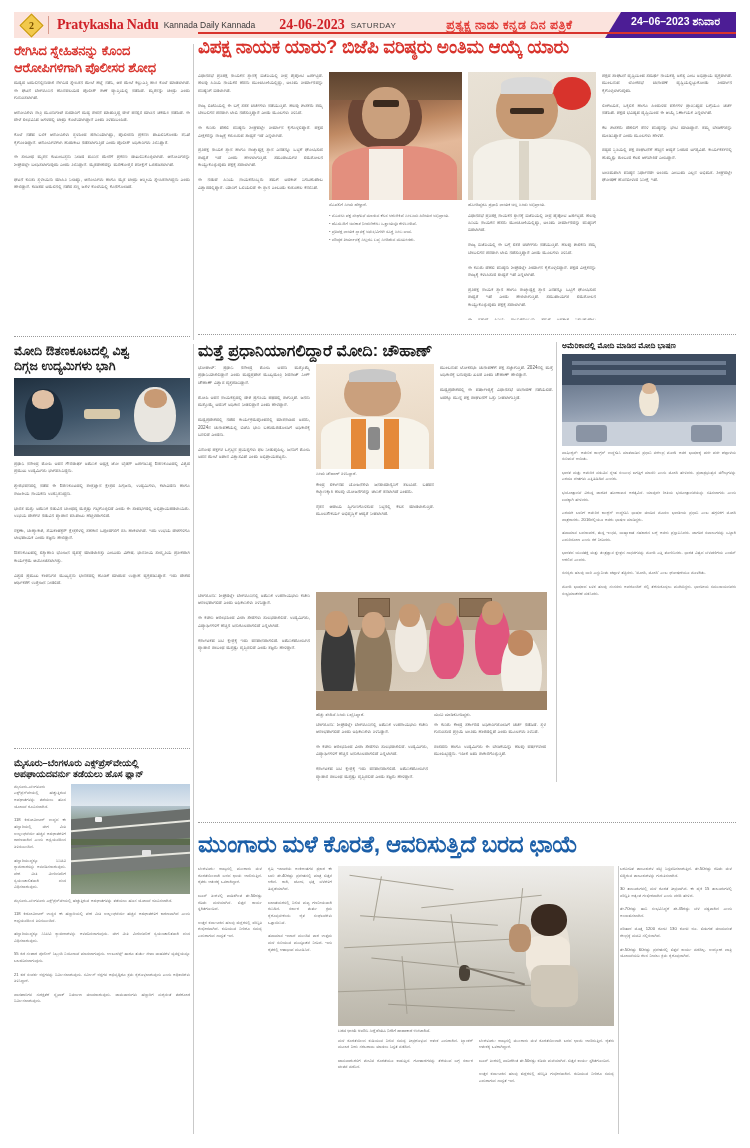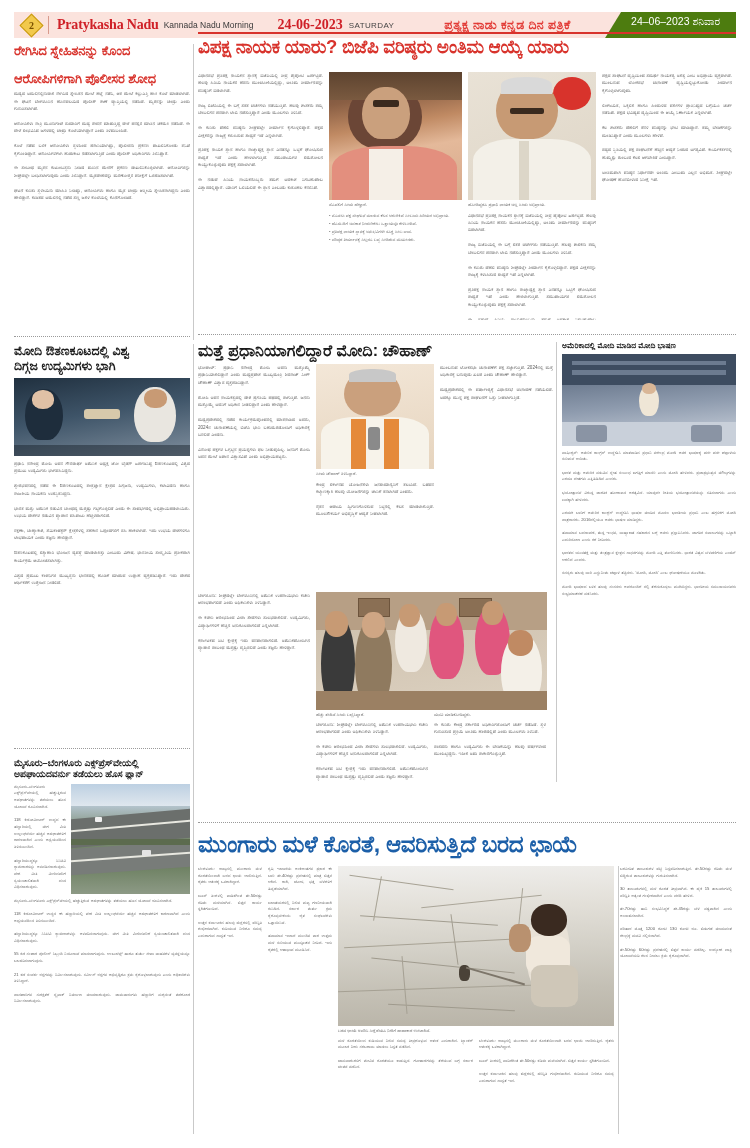--- a/index.html
+++ b/index.html
@@ -74,25 +74,25 @@
     white-space: nowrap;
   }
   .mast-kn {
     margin-left: 50px;
     font-size: 12.5px; font-weight: bold; color: #e23b36;
     white-space: nowrap;
     letter-spacing: 0.4px;
   }
   .mast-redtab {
     position: absolute; right: 0; top: 0; height: 26px;
-    background: #4d7c0f;
+    background: #4c1d95;
     color: #fff;
     display: flex; align-items: center; justify-content: center;
     padding: 0 16px 8px 26px;
-    font-size: 10.5px; font-weight: normal;
+    font-size: 10.5px; font-weight: bold;
     white-space: nowrap;
     clip-path: polygon(16px 0, 100% 0, 100% 100%, 0 100%);
   }
   .rule-dot { border-top:1px dotted #9a9a9a; height:0; }
 
   .hl-red {
     color: #d8332c;
     font-weight: bold;
     line-height: 1.12;
     letter-spacing: -0.2px;
@@ -154,30 +154,30 @@
 <div class="page">
 
   <div class="masthead">
     <div class="mast-badge">
       <div class="badge-diamond">
         <span>2</span>
       </div>
     </div>
     <div class="mast-sep"></div>
     <div class="mast-title">Pratykasha Nadu</div>
-    <div class="mast-sub">Kannada Nadu Morning</div>
+    <div class="mast-sub">Kannada Daily Kannada</div>
     <div class="mast-date">24-06-2023</div>
     <div class="mast-day">SATURDAY</div>
     <div class="mast-kn">ಪ್ರತ್ಯಕ್ಷ ನಾಡು ಕನ್ನಡ ದಿನ ಪತ್ರಿಕೆ</div>
     <div class="mast-redtab">24–06–2023 ಶನಿವಾರ</div>
   </div>
 
   <div style="position:absolute; left:14px; top:44px; width:176px;">
     <div class="hl-red" style="font-size:13px;">ರೇಗಿಸಿದ ಸ್ನೇಹಿತನನ್ನು ಕೊಂದ</div>
-    <div class="hl-red" style="font-size:13px; margin-top:13px;">ಆರೋಪಿಗಳಿಗಾಗಿ ಪೊಲೀಸರ ಶೋಧ</div>
+    <div class="hl-red" style="font-size:13px; margin-top:2px;">ಆರೋಪಿಗಳಿಗಾಗಿ ಪೊಲೀಸರ ಶೋಧ</div>
     <div class="bodytext" style="margin-top:4px; height:285px; white-space:pre-wrap;">ಮದ್ಯದ ಅಮಲಿನಲ್ಲಿರುವಾಗ ರೇಗಿಸಿದ ಸ್ನೇಹಿತನ ಮೇಲೆ ಹಲ್ಲೆ ನಡೆಸಿ, ಆತ ಮೇಲೆ ಕಲ್ಲುಎತ್ತಿ ಹಾಕಿ ಕೊಲೆ ಮಾಡಲಾಗಿದೆ. ಈ ಘಟನೆ ಬೆಂಗಳೂರಿನ ಹೊರವಲಯದ ಪೊಲೀಸ್ ಠಾಣೆ ವ್ಯಾಪ್ತಿಯಲ್ಲಿ ನಡೆದಿದೆ. ಮೃತನನ್ನು ಚಂದ್ರು ಎಂದು ಗುರುತಿಸಲಾಗಿದೆ.
 
 ಆರೋಪಿಗಳು ರಾತ್ರಿ ಮೂರುಗಂಟೆ ಸುಮಾರಿಗೆ ಮದ್ಯ ಸೇವನೆ ಮಾಡುತ್ತಿದ್ದ ವೇಳೆ ಪರಸ್ಪರ ಮಾತಿನ ಚಕಮಕಿ ನಡೆದಿದೆ. ಈ ವೇಳೆ ಸಂಭವಿಸಿದ ಜಗಳದಲ್ಲಿ ಚಂದ್ರು ಕೊಲೆಯಾಗಿದ್ದಾರೆ ಎಂದು ತಿಳಿದುಬಂದಿದೆ.
 
 ಕೊಲೆ ನಡೆದ ಬಳಿಕ ಆರೋಪಿಗಳು ಸ್ಥಳದಿಂದ ಪರಾರಿಯಾಗಿದ್ದು, ಪೊಲೀಸರು ಪ್ರಕರಣ ದಾಖಲಿಸಿಕೊಂಡು ತನಿಖೆ ಕೈಗೊಂಡಿದ್ದಾರೆ. ಆರೋಪಿಗಳಿಗಾಗಿ ಹುಡುಕಾಟ ನಡೆಸಲಾಗುತ್ತಿದೆ ಎಂದು ಪೊಲೀಸ್ ಅಧಿಕಾರಿಗಳು ತಿಳಿಸಿದ್ದಾರೆ.
 
 ಈ ಸಂಬಂಧ ಮೃತನ ಕುಟುಂಬಸ್ಥರು ನೀಡಿದ ದೂರಿನ ಮೇರೆಗೆ ಪ್ರಕರಣ ದಾಖಲಿಸಿಕೊಳ್ಳಲಾಗಿದೆ. ಆರೋಪಿಗಳನ್ನು ಶೀಘ್ರದಲ್ಲೇ ಬಂಧಿಸಲಾಗುವುದು ಎಂದು ತಿಳಿಸಿದ್ದಾರೆ. ಮೃತದೇಹವನ್ನು ಮರಣೋತ್ತರ ಪರೀಕ್ಷೆಗೆ ಒಳಪಡಿಸಲಾಗಿದೆ.
 
 ಘಟನೆ ಕುರಿತು ಸ್ಥಳೀಯರು ಮಾಹಿತಿ ನೀಡಿದ್ದು, ಆರೋಪಿಗಳು ಹಾಗೂ ಮೃತ ಚಂದ್ರು ಆತ್ಮೀಯ ಸ್ನೇಹಿತರಾಗಿದ್ದರು ಎಂದು ಹೇಳಿದ್ದಾರೆ. ಕುಡಿತದ ಅಮಲಿನಲ್ಲಿ ನಡೆದ ಸಣ್ಣ ಜಗಳ ಕೊಲೆಯಲ್ಲಿ ಕೊನೆಗೊಂಡಿದೆ.</div>
   </div>

